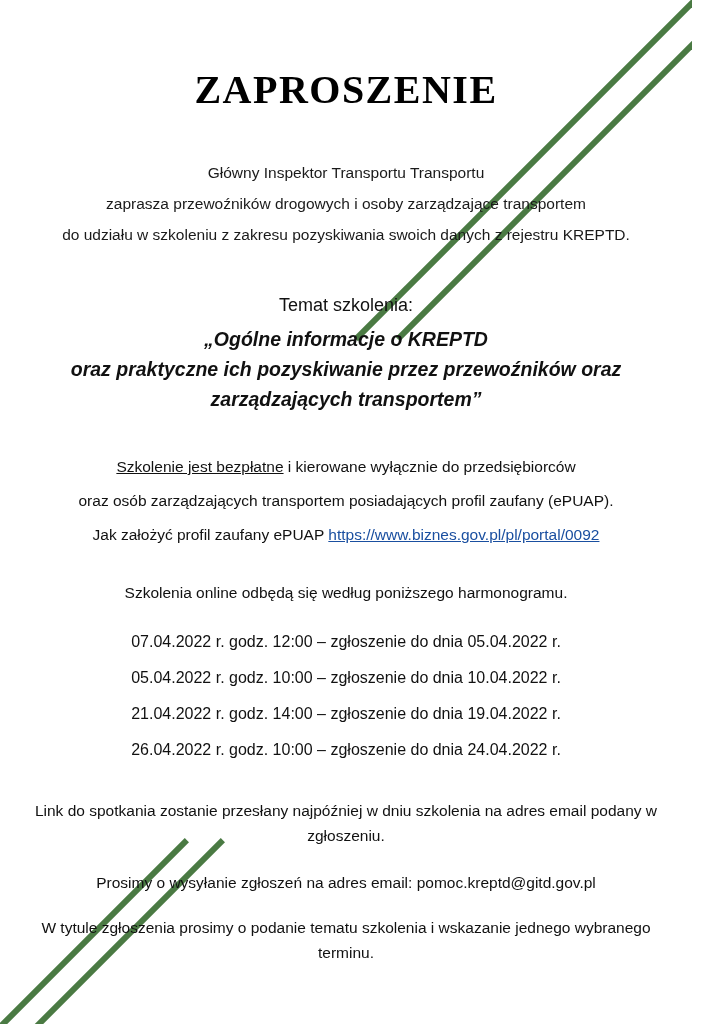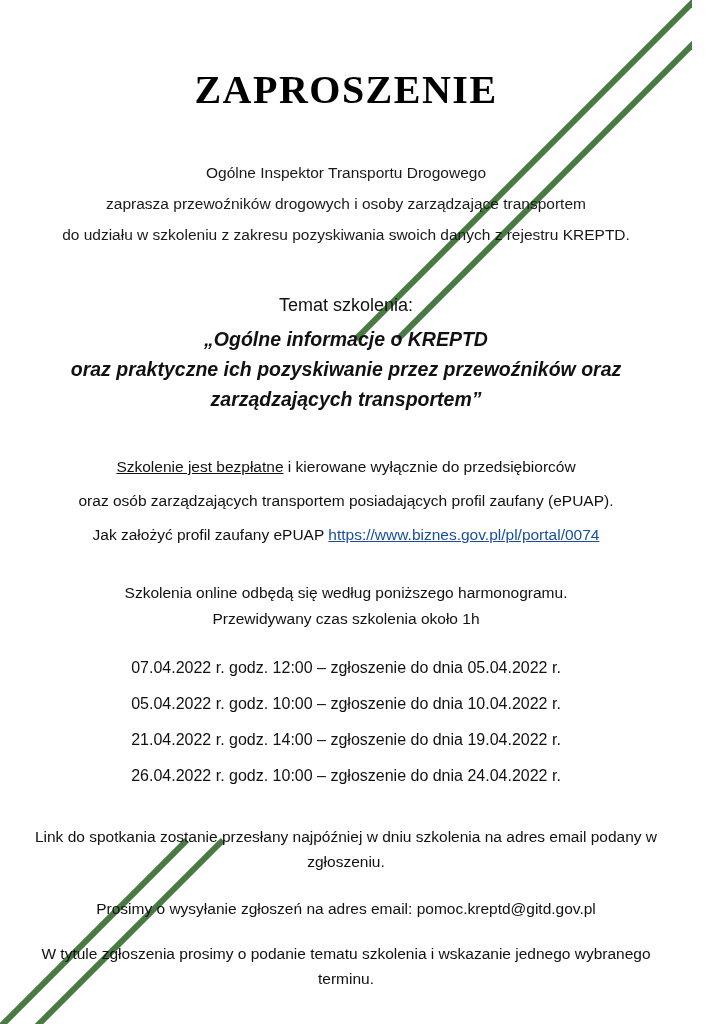--- a/index.html
+++ b/index.html
@@ -171,42 +171,41 @@
   <div class="deco deco-bl">
     <div class="stripe s1"></div>
     <div class="stripe s2"></div>
   </div>
 
   <div class="content">
 
     <h1 class="title">ZAPROSZENIE</h1>
 
     <div class="intro">
-      <span class="line">Ogólne Inspektor Transportu Drogowego</span>
+      <span class="line">Główny Inspektor Transportu Transportu</span>
       <span class="line">zaprasza przewoźników drogowych i osoby zarządzające transportem</span>
       <span class="line">do udziału w szkoleniu z zakresu pozyskiwania swoich danych z rejestru KREPTD.</span>
     </div>
 
     <div class="topic-head">Temat szkolenia:</div>
 
     <div class="topic">
       <span class="line">„Ogólne informacje o KREPTD</span>
       <span class="line">oraz praktyczne ich pozyskiwanie przez przewoźników oraz</span>
       <span class="line">zarządzających transportem”</span>
     </div>
 
     <div class="info">
       <span class="line"><span class="u">Szkolenie jest bezpłatne</span><span> i kierowane wyłącznie do przedsiębiorców</span></span>
       <span class="line">oraz osób zarządzających transportem posiadających profil zaufany (ePUAP).</span>
-      <span class="line"><span>Jak założyć profil zaufany ePUAP </span><a class="link" href="#">https://www.biznes.gov.pl/pl/portal/0074</a></span>
+      <span class="line"><span>Jak założyć profil zaufany ePUAP </span><a class="link" href="#">https://www.biznes.gov.pl/pl/portal/0092</a></span>
     </div>
 
     <div class="schedule-head">
       <span class="line">Szkolenia online odbędą się według poniższego harmonogramu.</span>
-      <span class="line">Przewidywany czas szkolenia około 1h</span>
     </div>
 
     <div class="schedule">
       <span class="line">07.04.2022 r. godz. 12:00 – zgłoszenie do dnia 05.04.2022 r.</span>
       <span class="line">05.04.2022 r. godz. 10:00 – zgłoszenie do dnia 10.04.2022 r.</span>
       <span class="line">21.04.2022 r. godz. 14:00 – zgłoszenie do dnia 19.04.2022 r.</span>
       <span class="line">26.04.2022 r. godz. 10:00 – zgłoszenie do dnia 24.04.2022 r.</span>
     </div>
 
     <div class="footer">

